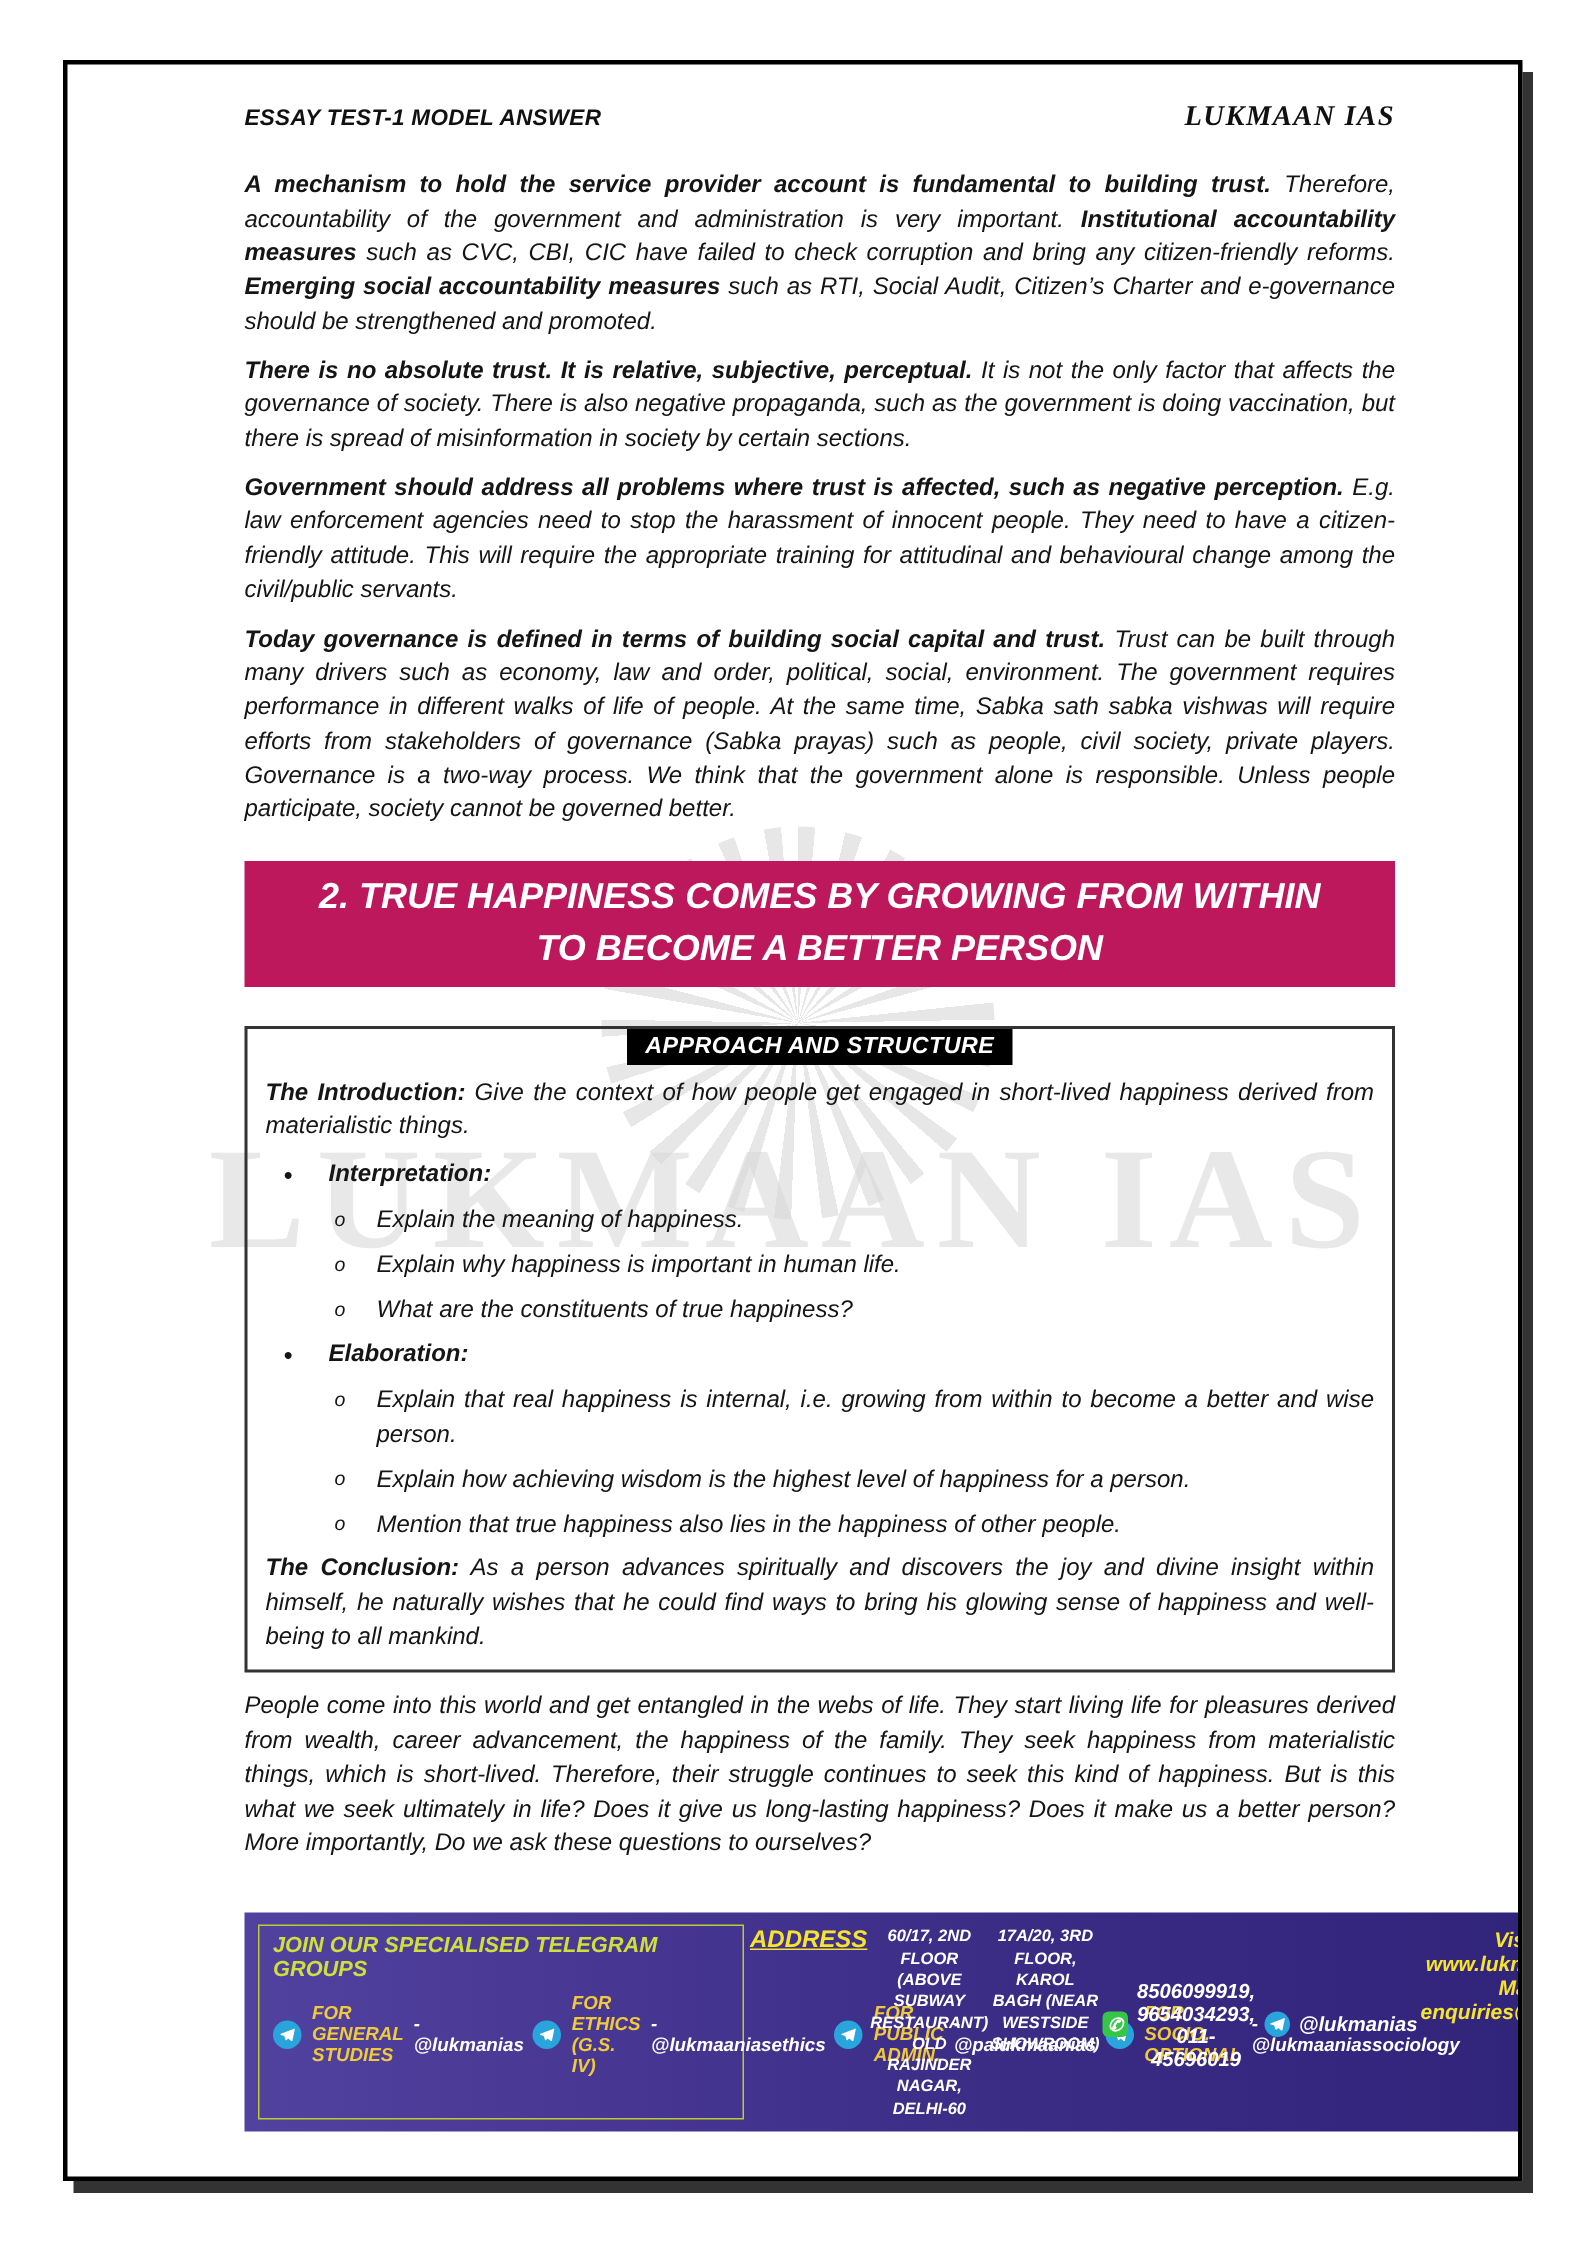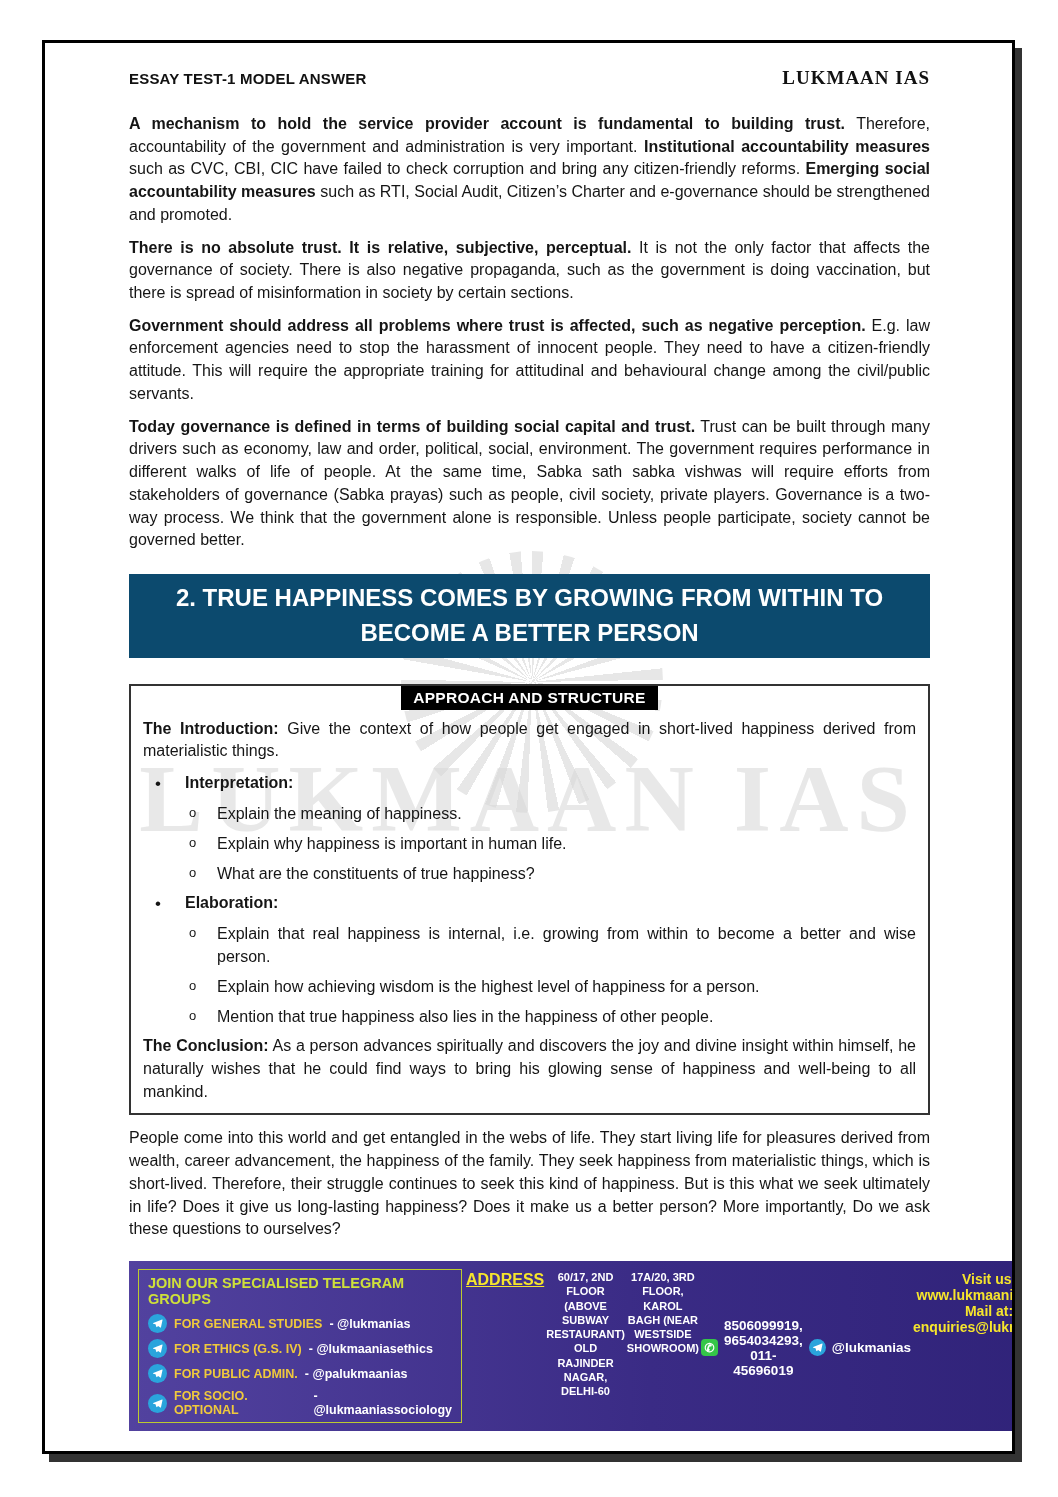--- a/index.html
+++ b/index.html
@@ -43,41 +43,42 @@
     font-family: "Liberation Serif", serif; font-style: italic;
     font-size: 29px; letter-spacing: 3px; word-spacing: 9px;
     color: #c9c9c9; opacity: .85;
   }
 
   
   .inner {
     position: relative; z-index: 1;
     height: 100%;
     display: flex; flex-direction: column;
-    padding: 24px 82px 0 84px;
+    padding: 24px 82px 0 118px;
+    font-style: italic;
   }
   .doc-header {
     display: flex; justify-content: space-between; align-items: baseline;
     margin-bottom: 24px;
   }
   .doc-title { font-weight: bold; font-size: 15px; letter-spacing: .2px; }
   .brand {
     font-family: "Liberation Serif", serif; font-weight: bold;
     font-size: 19px; letter-spacing: 1px;
   }
 
   .body-copy { flex: 1; }
   .para {
     margin: 0 0 10px; font-size: 16px; line-height: 1.42;
     text-align: justify; color: #151515;
   }
   .b { font-weight: bold; }
 
   .red-banner {
-    background: #0c4a6e; color: #fff;
+    background: #be185d; color: #fff;
     font-weight: bold; font-size: 24px; line-height: 1.45;
     text-align: center; padding: 7px 40px;
     margin: 22px 0 26px;
   }
 
   .approach-box {
     border: 2px solid #333;
     padding: 0 12px 8px;
     margin-bottom: 12px;
     background: transparent;
@@ -212,21 +213,21 @@
 
       <p class="para"><span>People come into this world and get entangled in the webs of life. They start living life for pleasures derived from wealth, career advancement, the happiness of the family. They seek happiness from materialistic things, which is short-lived. Therefore, their struggle continues to seek this kind of happiness. But is this what we seek ultimately in life? Does it give us long-lasting happiness? Does it make us a better person? More importantly, Do we ask these questions to ourselves?</span></p>
 
     </main>
 
     <footer class="footer-row">
       <div class="banner">
 
         <div class="f-left">
           <div class="f-left-head">JOIN OUR SPECIALISED TELEGRAM GROUPS</div>
-          <div style="display: flex; flex-direction: column; gap: 6px;">
+          <div style="display: flex; flex-direction: row; gap: 6px;">
               <div class="tg-row">
                 <span class="tg-icon">
                   <svg viewBox="0 0 24 24">
                     <path d="M22 3.2 2.7 10.7c-.9.35-.85 1.3.05 1.6l4.9 1.55 1.75 5.5c.25.8 1 .95 1.55.45l2.4-2.2 4.55 3.35c.7.5 1.5.15 1.7-.75L22.95 4.3c.2-.95-.3-1.45-.95-1.1z" fill="#fff"></path>
                   </svg>
                 </span>
                 <span class="tg-label">FOR GENERAL STUDIES</span>
                 <span class="tg-handle"> - @lukmanias</span>
               </div>
               <div class="tg-row">

